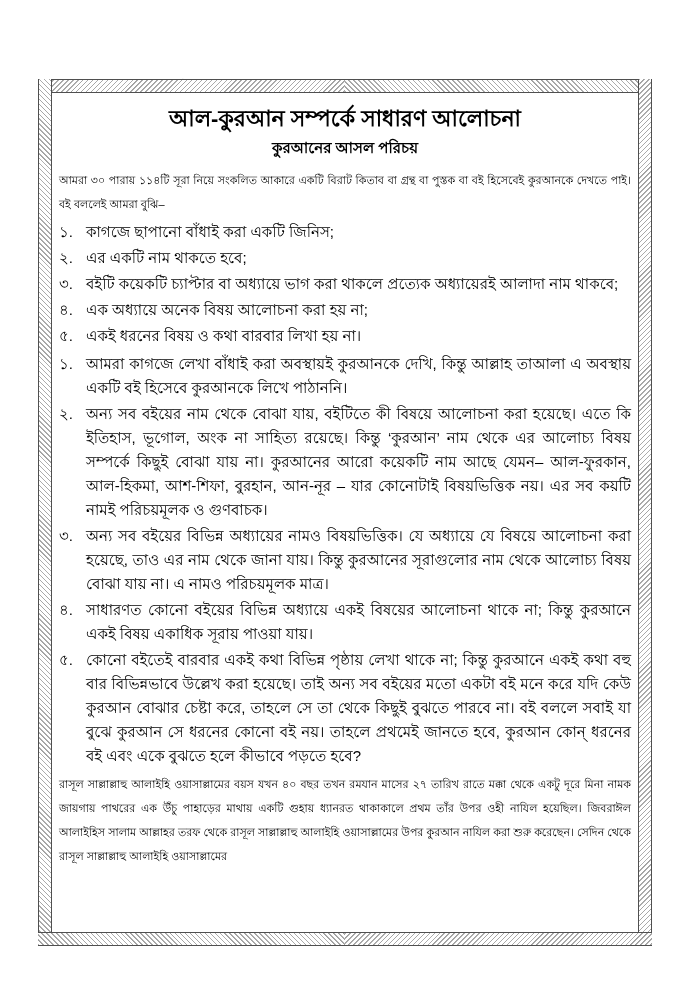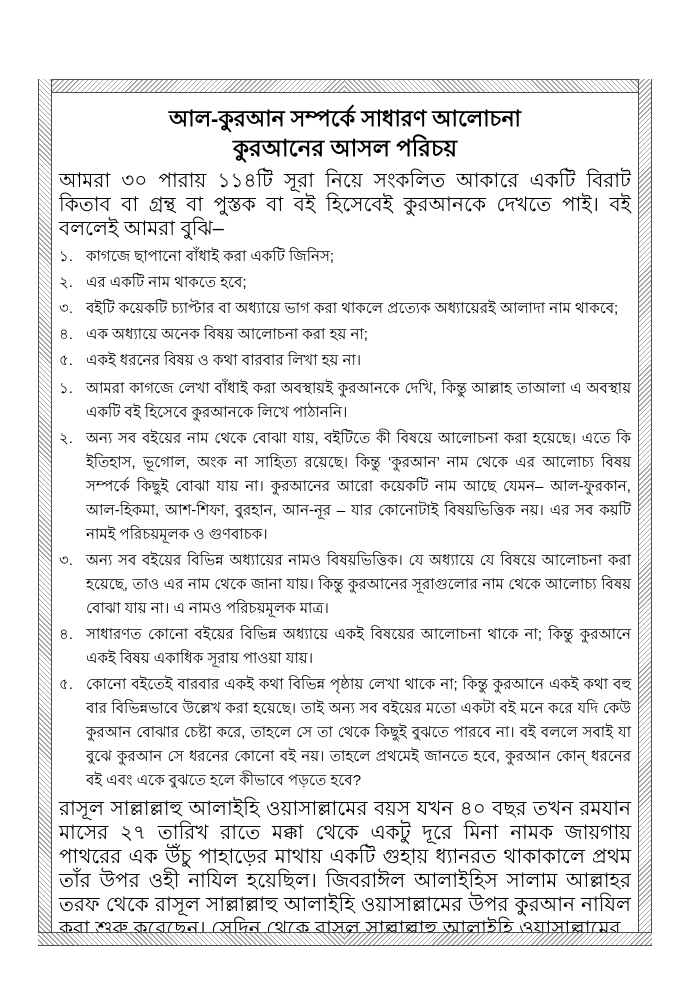--- a/index.html
+++ b/index.html
@@ -75,28 +75,28 @@
   }
   .title {
     margin: 4px 0 2px 0;
     font-size: 22px;
     line-height: 30px;
     font-weight: 700;
     text-align: center;
   }
   .subtitle {
     margin: 0 0 8px 0;
-    font-size: 23px;
+    font-size: 15px;
     line-height: 24px;
     font-weight: 700;
     text-align: center;
   }
   .para {
     margin: 0 0 4px 0;
-    font-size: 20px;
+    font-size: 11px;
     line-height: 24px;
     font-weight: 500;
     text-align: justify;
   }
   .num-list {
     list-style: none;
     margin: 0 0 4px 0;
     padding: 0;
   }
   .num-item {

